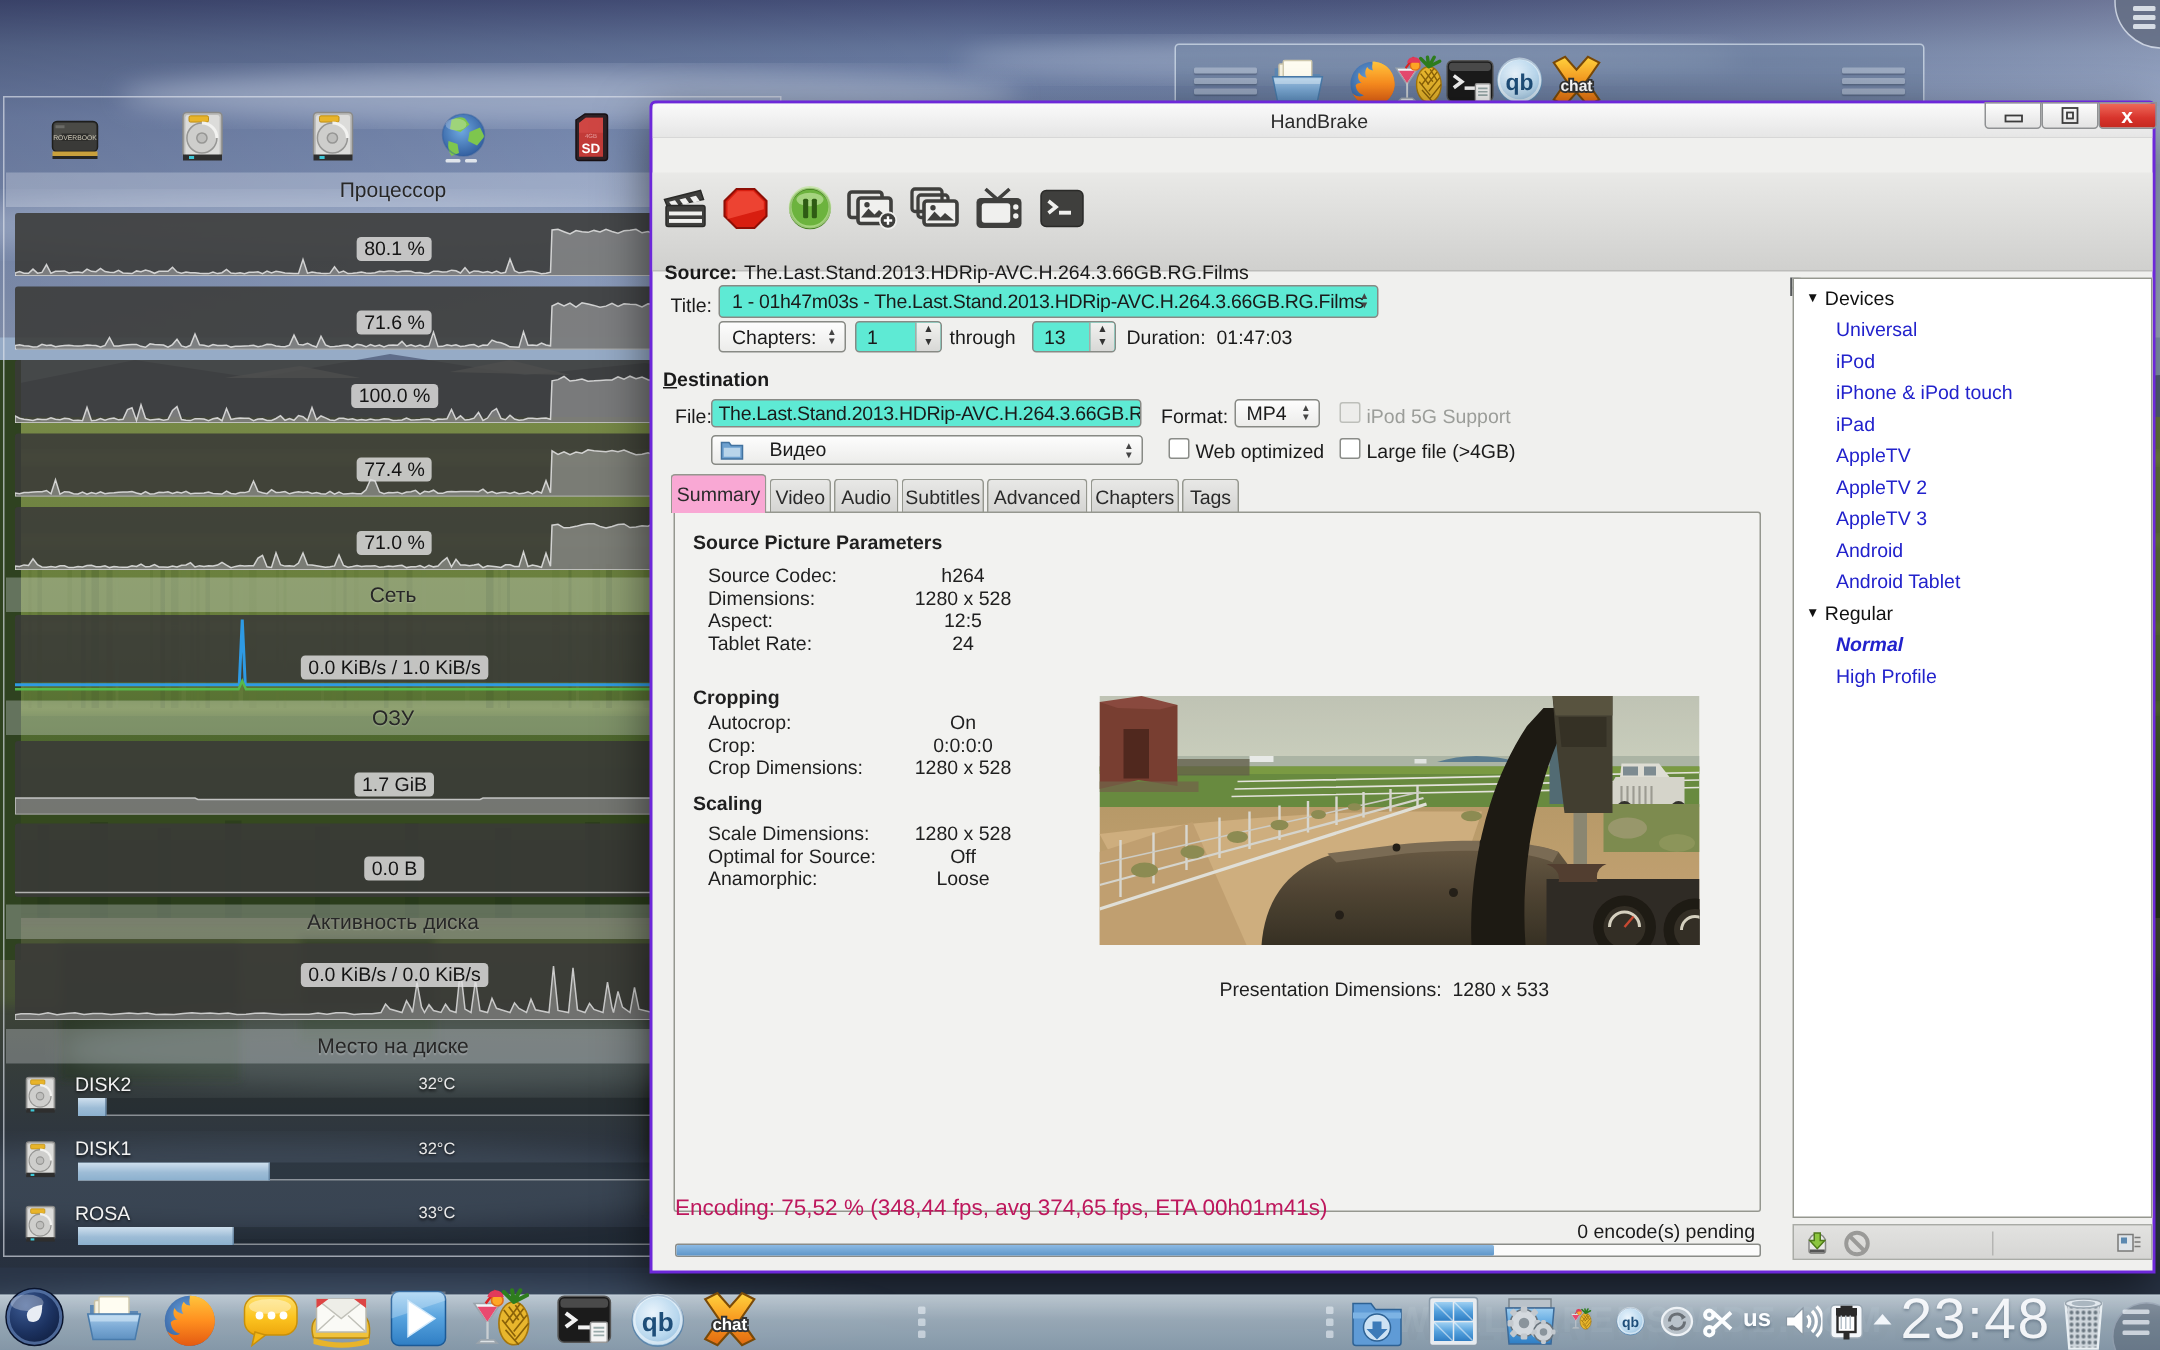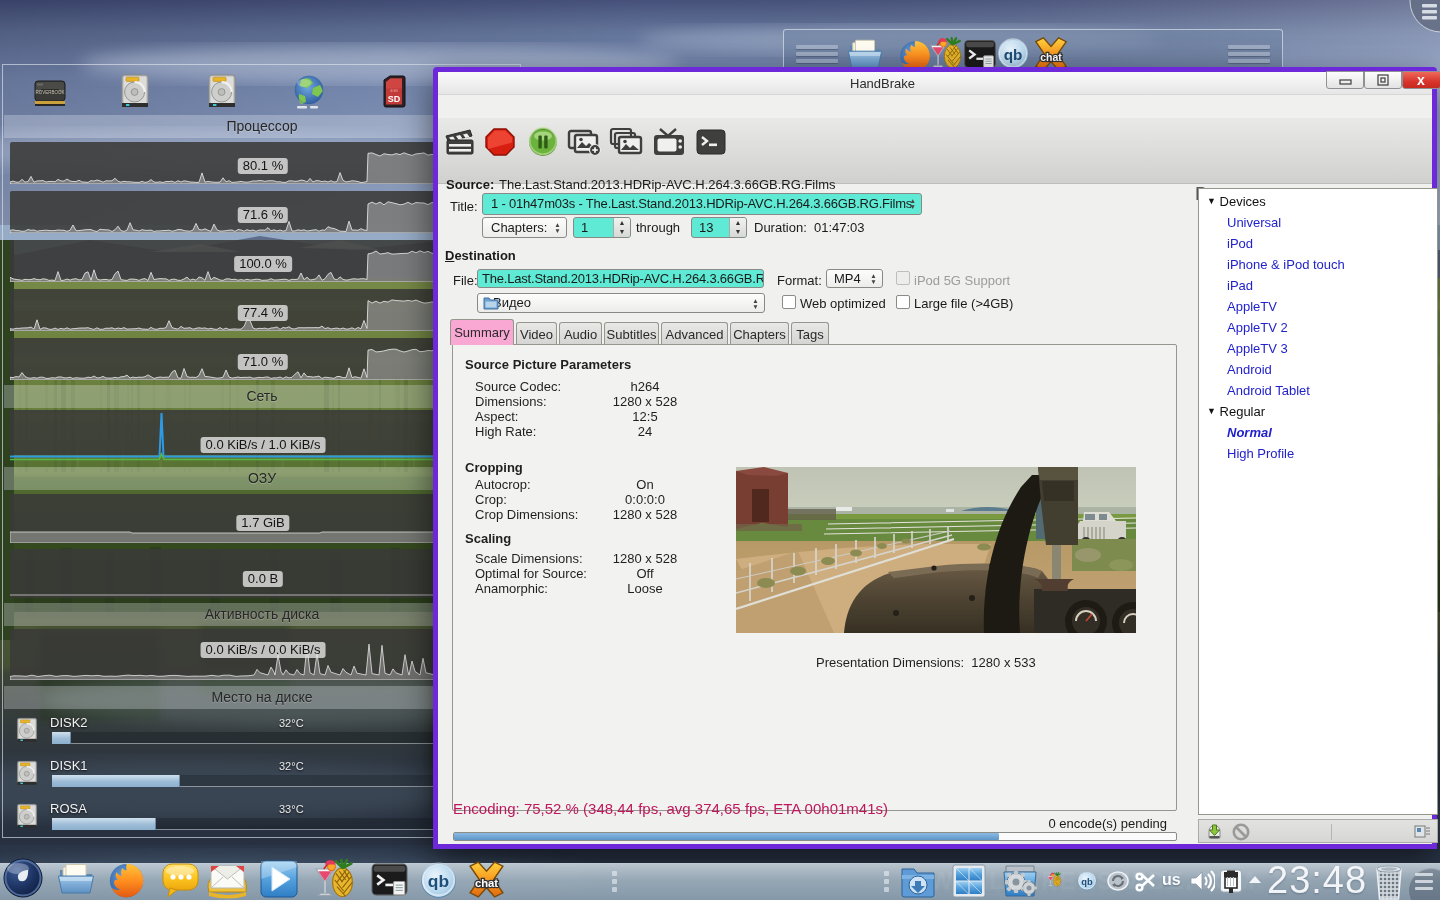--- a/index.html
+++ b/index.html
@@ -15,21 +15,21 @@
 #mon{position:absolute;left:2px;top:64px;width:519px;height:774px;border:1px solid rgba(222,228,236,.65);z-index:2;font-family:"Liberation Sans",sans-serif}
 .band{position:absolute;left:1px;width:516px;background:rgba(242,246,250,.28);color:#272727;font-size:14px;text-align:center;line-height:23px;height:23px;text-shadow:0 1px 1px rgba(255,255,255,.25)}
 .gpanel{position:absolute;left:7px;width:506px;background:rgba(58,58,56,.88);border-radius:2px}
 .gpanel svg{position:absolute;left:0;top:0}
 .chip{position:absolute;left:50%;transform:translateX(-50%);background:rgba(225,225,225,.82);border-radius:3px;color:#141414;font-size:13px;line-height:16px;padding:0 5px;white-space:nowrap}
 .dlabel{position:absolute;color:#f2f2f2;font-size:13px;text-shadow:0 1px 2px rgba(0,0,0,.8);white-space:nowrap}
 .dtemp{position:absolute;color:#e9e9e9;font-size:11px;text-shadow:0 1px 2px rgba(0,0,0,.8)}
 .dtrack{position:absolute;left:49px;height:12px;width:430px;background:rgba(16,20,26,.28);border-bottom:1px solid rgba(235,240,245,.5)}
 .dfill{position:absolute;left:0;top:0;height:12px;background:linear-gradient(#cfe0ee,#9dbcd6 55%,#8cb0ce);border-right:1px solid rgba(70,100,130,.6)}
 
-#hb{position:absolute;left:433px;top:67px;width:1004px;height:782px;background:#f0f0ee;border:5px solid #6d28d9;border-radius:4px 4px 0 0;box-shadow:0 12px 34px rgba(0,0,0,.55);z-index:5;font-size:13px;color:#1a1a1a}
+#hb{position:absolute;left:433px;top:67px;width:1004px;height:782px;background:#f0f0ee;border:2px solid #6d28d9;border-radius:4px 4px 0 0;box-shadow:0 12px 34px rgba(0,0,0,.55);z-index:5;font-size:13px;color:#1a1a1a}
 #titlebar{position:absolute;left:0;top:0;width:100%;height:23px;background:linear-gradient(#fafafa,#e6e6e6);border-radius:4px 4px 0 0;border-bottom:1px solid #d7d7d7}
 #titlebar .t{position:absolute;left:412px;top:4px;font-size:13px;color:#2c2c2c}
 .wbtn{position:absolute;top:-1px;width:38px;height:18px;border:1px solid #8f9193;border-radius:0 0 3px 3px;background:linear-gradient(#fdfdfd,#e3e3e3)}
 .wbtn.close{background:linear-gradient(#ee6a5a,#d8342c 60%,#c52a20)}
 #menubar{position:absolute;left:0;top:23px;width:100%;height:23px;background:#ececea}
 #menubar span{position:absolute;top:4px;font-size:13px;color:#222}
 #toolbar{position:absolute;left:0;top:46px;width:100%;height:66px;background:linear-gradient(#e9e9e7,#d0d0ce);border-bottom:1px solid #bcbcba}
 #toolbar .ti{position:absolute;top:9px}
 .lab{position:absolute;font-size:13px;color:#1a1a1a;white-space:nowrap}
 .bold{font-weight:bold}
@@ -564,21 +564,21 @@
 <div class="lab" style="left:198px;top:148px">through</div>
 <div class="inp" style="left:253px;top:145px;width:56px;height:21px;line-height:19px;padding-left:7px">13<div style="position:absolute;right:0;top:0;width:17px;height:19px;background:linear-gradient(#f2f2f0,#d8d8d6);border-left:1px solid #a8aaa5;color:#333;font-size:7px;text-align:center;line-height:9px">▲<br>▼</div></div>
 <div class="lab" style="left:316px;top:148px">Duration:&nbsp; 01:47:03</div>
 <div class="lab bold" style="left:7px;top:176px"><u>D</u>estination</div>
 <div class="lab" style="left:15px;top:201px">File:</div>
 <div class="inp" style="left:39px;top:197px;width:287px;height:19px;line-height:17px;padding-left:4px;letter-spacing:-.2px">The.Last.Stand.2013.HDRip-AVC.H.264.3.66GB.RG</div>
 <div class="lab" style="left:339px;top:201px">Format:</div>
 <div class="inp" style="left:388px;top:197px;width:57px;height:19px;line-height:17px;padding-left:7px;background:linear-gradient(#fdfdfd,#ececea)">MP4<span class="spin" style="top:3px">▲<br>▼</span></div>
 <div class="cb dis" style="left:458px;top:199px"></div>
 <div class="lab gray" style="left:476px;top:201px">iPod 5G Support</div>
-<div class="inp" style="left:39px;top:221px;width:288px;height:20px;line-height:18px;padding-left:15px;background:linear-gradient(#fdfdfd,#ececea)">Видео<span class="spin" style="top:4px">▲<br>▼</span>
+<div class="inp" style="left:39px;top:221px;width:288px;height:20px;line-height:18px;padding-left:38px;background:linear-gradient(#fdfdfd,#ececea)">Видео<span class="spin" style="top:4px">▲<br>▼</span>
 <svg style="position:absolute;left:5px;top:3px" width="16" height="13" viewBox="0 0 16 13">
         <path d="M1 1 h5 l1.5 2 H15 v9 H1 Z" fill="#6da0cf" stroke="#41729f"></path>
         <rect x="2.5" y="4.5" width="11" height="6" fill="#b8d4ea"></rect>
       </svg></div>
 <div class="cb" style="left:344px;top:223px"></div>
 <div class="lab" style="left:362px;top:224px">Web optimized</div>
 <div class="cb" style="left:458px;top:223px"></div>
 <div class="lab" style="left:476px;top:224px">Large file (&gt;4GB)</div>
 <div class="tab act" style="left:12px;top:247px;width:64px;height:26px;line-height:26px">Summary</div>
 <div class="tab" style="left:78px;top:250px;width:41px;height:23px;line-height:23px">Video</div>
@@ -588,21 +588,21 @@
 <div class="tab" style="left:292px;top:250px;width:59px;height:23px;line-height:23px">Chapters</div>
 <div class="tab" style="left:353px;top:250px;width:38px;height:23px;line-height:23px">Tags</div>
 <div id="tpanel"></div>
 <div class="srow bold" style="left:27px;top:285px">Source Picture Parameters</div>
 <div class="srow" style="left:37px;top:307px">Source Codec:</div>
     <div class="sval" style="left:207px;top:307px">h264</div>
 <div class="srow" style="left:37px;top:322px">Dimensions:</div>
     <div class="sval" style="left:207px;top:322px">1280 x 528</div>
 <div class="srow" style="left:37px;top:337px">Aspect:</div>
     <div class="sval" style="left:207px;top:337px">12:5</div>
-<div class="srow" style="left:37px;top:352px">High Rate:</div>
+<div class="srow" style="left:37px;top:352px">Tablet Rate:</div>
     <div class="sval" style="left:207px;top:352px">24</div>
 <div class="srow bold" style="left:27px;top:388px">Cropping</div>
 <div class="srow" style="left:37px;top:405px">Autocrop:</div>
     <div class="sval" style="left:207px;top:405px">On</div>
 <div class="srow" style="left:37px;top:420px">Crop:</div>
     <div class="sval" style="left:207px;top:420px">0:0:0:0</div>
 <div class="srow" style="left:37px;top:435px">Crop Dimensions:</div>
     <div class="sval" style="left:207px;top:435px">1280 x 528</div>
 <div class="srow bold" style="left:27px;top:459px">Scaling</div>
 <div class="srow" style="left:37px;top:479px">Scale Dimensions:</div>

